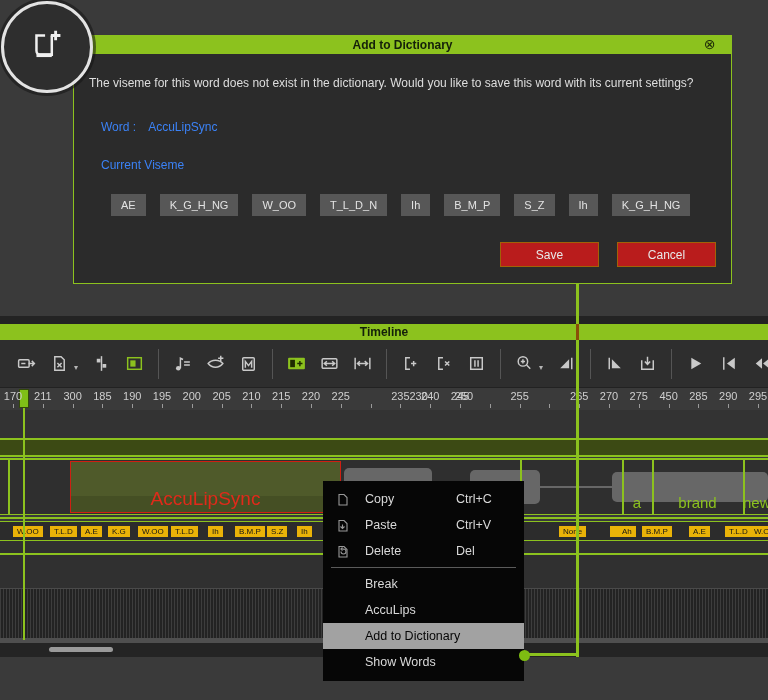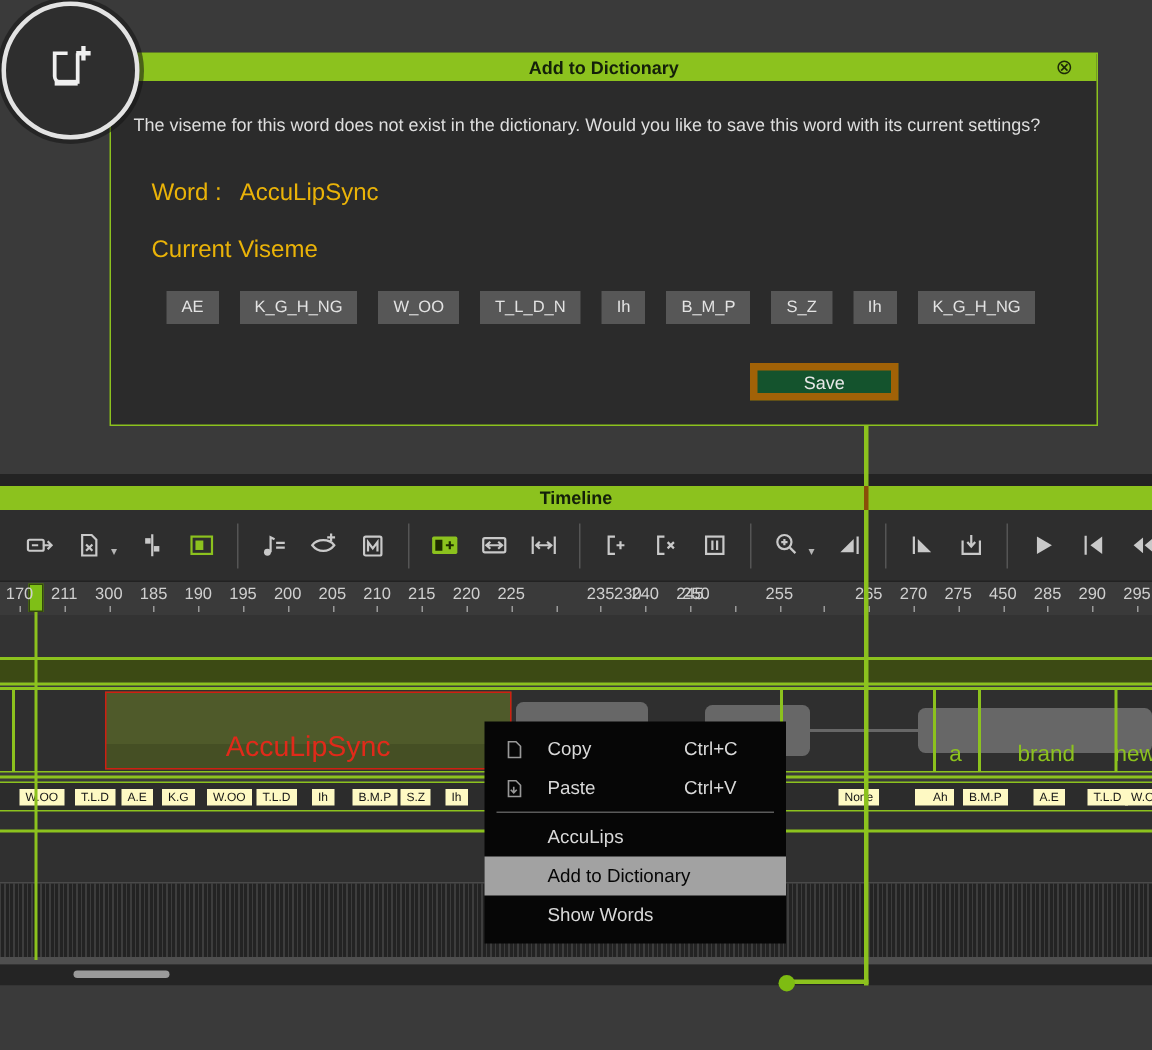--- a/index.html
+++ b/index.html
@@ -10,29 +10,29 @@
 
   
   .dialog{left:73px;top:35px;width:657px;height:247px;background:#2b2b2b;
           border:1px solid #8cc21e;z-index:40;}
   .dialog-header{position:absolute;left:0;top:0;right:0;height:18px;background:#8cc21e;
           display:flex;align-items:center;justify-content:center;}
   .dialog-title{font-size:12px;font-weight:bold;color:#14200a;}
   .dialog-close{position:absolute;right:14px;top:1px;width:15px;height:15px;
           color:#1c2a08;font-size:14px;line-height:15px;text-align:center;cursor:default;}
   .dialog-msg{position:absolute;left:15px;top:40px;right:12px;font-size:12px;color:#dedede;}
-  .dlg-label{font-size:16px;color:#eab308;}
+  .dlg-label{font-size:12px;color:#3b82f6;}
   .word-row{position:absolute;left:27px;top:84px;}
   .word-val{margin-left:12px;}
   .cur-vis{position:absolute;left:27px;top:122px;}
   .chip-row{position:absolute;left:37px;top:158px;display:flex;gap:14px;}
   .chip{background:#575757;color:#e3e3e3;font-size:11px;padding:5px 10px;
         display:inline-block;white-space:nowrap;}
-  .dlg-btn{position:absolute;top:206px;width:99px;height:25px;background:#14532d;
-        border:5px solid #a16207;color:#e8e8e8;font-size:12px;display:flex;
+  .dlg-btn{position:absolute;top:206px;width:99px;height:25px;background:#b91c1c;
+        border:1px solid #a16207;color:#e8e8e8;font-size:12px;display:flex;
         align-items:center;justify-content:center;}
   .btn-save{left:426px;} .btn-cancel{left:543px;}
 
   
   .lens{left:1px;top:1px;width:86px;height:86px;border-radius:50%;
         background:#2e2e2e;border:3px solid #e3e3e3;z-index:45;
         box-shadow:0 0 0 3px rgba(20,20,20,.55);display:flex;align-items:center;justify-content:center;}
 
   
   .strip-dark{left:0;top:316px;width:768px;height:8px;background:#232323;}
@@ -59,21 +59,21 @@
   .hline{left:0;width:768px;background:#8cc21e;}
   .clip-sel{position:absolute;left:70px;top:1px;width:271px;height:52px;
         background:#4f5a2a;border:1px solid #cf1f12;box-sizing:border-box;}
   .clip-sel-inner{position:absolute;left:0;right:0;bottom:0;height:16px;background:rgba(0,0,0,.12);}
   .clip-word{position:absolute;left:0;right:0;bottom:2px;text-align:center;
         color:#e02a1a;font-size:19px;}
   .wv{position:absolute;background:#6e6e6e;border-radius:5px;opacity:.9;}
   .track-word{position:absolute;bottom:3px;text-align:center;color:#8cc21e;font-size:15px;}
   .wsep{position:absolute;top:0;bottom:0;width:2px;background:#8cc21e;}
   .vis-row{left:0;top:522px;width:768px;height:18px;background:#2c2c2c;}
-  .vchip{position:absolute;top:526px;background:#fef9c3;color:#151515;font-size:8px;
+  .vchip{position:absolute;top:526px;background:#eab308;color:#151515;font-size:8px;
         padding:1px 4px;line-height:9px;white-space:nowrap;}
   .mid-row{left:0;top:541px;width:768px;height:47px;background:#303030;}
   .stripes{left:0;top:588px;width:768px;height:50px;background:#232323;
         background-image:repeating-linear-gradient(90deg,#3d3d3d 0 1px,#232323 1px 3px);
         border-top:1px solid #4a4a4a;}
   .gray-strip{left:0;top:638px;width:768px;height:5px;background:#4f4f4f;}
   .scroll-row{left:0;top:643px;width:768px;height:14px;background:#242424;}
   .scroll-handle{position:absolute;left:49px;top:4px;width:64px;height:5px;
         background:#9a9a9a;border-radius:3px;}
   .bottom-area{left:0;top:657px;width:768px;height:43px;background:#3a3a3a;}
@@ -116,20 +116,21 @@
       <div class="chip">K_G_H_NG</div>
       <div class="chip">W_OO</div>
       <div class="chip">T_L_D_N</div>
       <div class="chip">Ih</div>
       <div class="chip">B_M_P</div>
       <div class="chip">S_Z</div>
       <div class="chip">Ih</div>
       <div class="chip">K_G_H_NG</div>
     </div>
   <button class="dlg-btn btn-save">Save</button>
+  <button class="dlg-btn btn-cancel">Cancel</button>
 </div>
 
 <div class="abs lens">
   <svg width="46" height="46" viewBox="0 0 48 48" fill="none" stroke="#f0f0f0" stroke-width="2.6">
     <path d="M29 12v20H17a4 4 0 0 1-4-4V12h9"></path>
     <path d="M13 32.5h16" stroke-width="4"></path>
     <path d="M33 7v10M28 12h10" stroke-width="3"></path>
   </svg>
 </div>
 
@@ -341,21 +342,32 @@
       <span class="menu-short">Ctrl+C</span>
     </div>
     <div class="menu-item">
       <span class="menu-ico"><svg width="15" height="15" viewBox="0 0 15 15" fill="none" stroke="#bdbdbd" stroke-width="1.1">
           <path d="M4 2.5h5l3 3V13H4z"></path>
           <path d="M7.5 6.5v4m-2-2l2 2 2-2"></path>
         </svg></span>
       <span class="menu-label">Paste</span>
       <span class="menu-short">Ctrl+V</span>
     </div>
+    <div class="menu-item">
+      <span class="menu-ico"><svg width="15" height="15" viewBox="0 0 15 15" fill="none" stroke="#bdbdbd" stroke-width="1.1">
+          <path d="M4 2.5h5l3 3V13H4z"></path>
+          <path d="M6 7.5a2.5 2.5 0 1 0 2.5-2.5l-1.2.1m.2-1.6l-1.6 1.6 1.6 1.6"></path>
+        </svg></span>
+      <span class="menu-label">Delete</span>
+      <span class="menu-short">Del</span>
+    </div>
     <div class="menu-sep"></div>
+    <div class="menu-item">
+      <span class="menu-label">Break</span>
+    </div>
     <div class="menu-item">
       <span class="menu-label">AccuLips</span>
     </div>
     <div class="menu-item hl">
       <span class="menu-label">Add to Dictionary</span>
     </div>
     <div class="menu-item">
       <span class="menu-label">Show Words</span>
     </div>
   </div>

